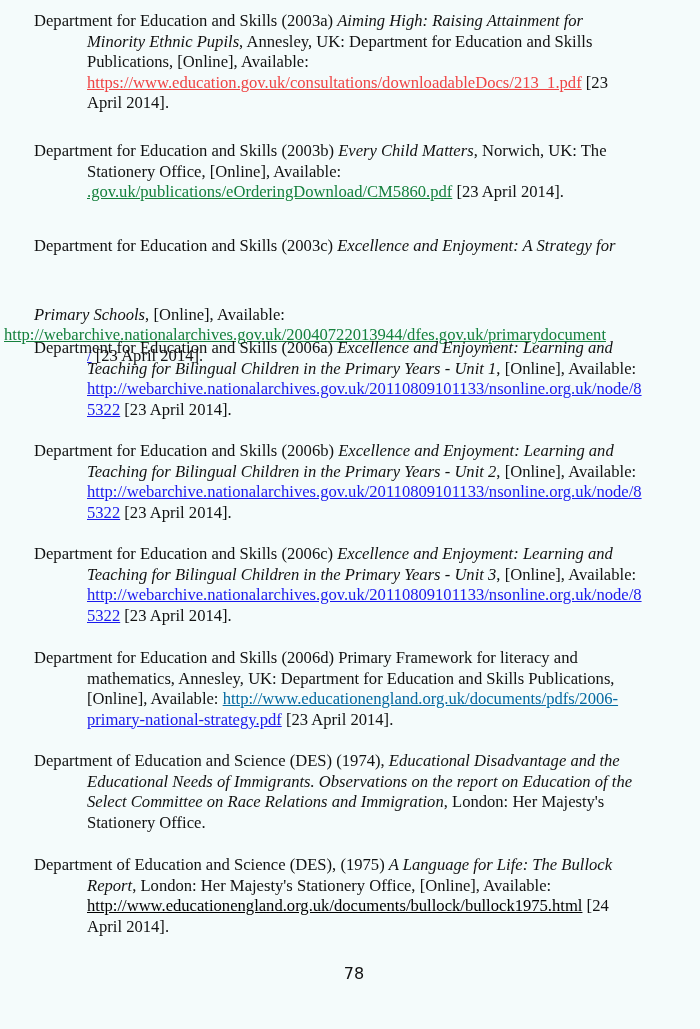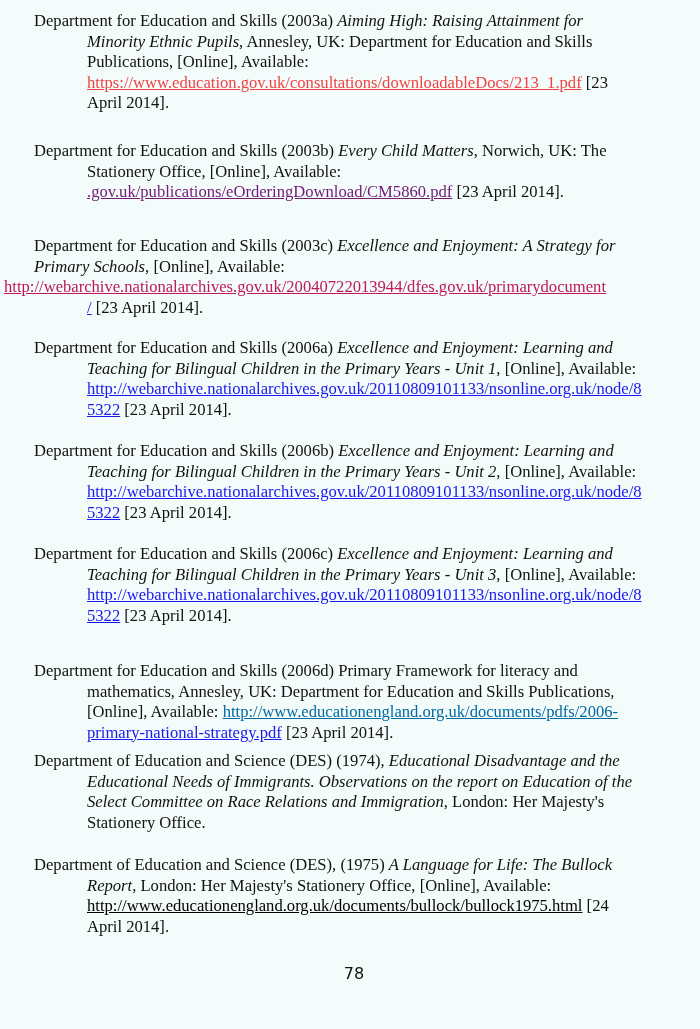--- a/index.html
+++ b/index.html
@@ -32,20 +32,21 @@
     }
     .ref .line {
       display: block;
       white-space: nowrap;
     }
     .ref .line.indent {
       padding-left: 53px;
     }
     .ref .line.flush-left {
       padding-left: 0;
+      margin-top: 48px;
     }
     .ref .line.outdent {
       margin-left: -30px;
     }
     i { font-style: italic; }
     a.link {
       color: #1a1aee;
       text-decoration: underline;
     }
     .page-number {
@@ -67,47 +68,47 @@
       <p class="ref" style="top: 11px;">
         <span class="line"><span>Department for Education and Skills (2003a) </span><i>Aiming High: Raising Attainment for</i></span>
         <span class="line indent"><i>Minority Ethnic Pupils</i><span>, Annesley, UK: Department for Education and Skills</span></span>
         <span class="line indent"><span>Publications, [Online], Available:</span></span>
         <span class="line indent"><a class="link" style="color: #ef4444;">https://www.education.gov.uk/consultations/downloadableDocs/213_1.pdf</a><span> [23</span></span>
         <span class="line indent"><span>April 2014].</span></span>
       </p>
       <p class="ref" style="top: 141px;">
         <span class="line"><span>Department for Education and Skills (2003b) </span><i>Every Child Matters</i><span>, Norwich, UK: The</span></span>
         <span class="line indent"><span>Stationery Office, [Online], Available:</span></span>
-        <span class="line indent"><a class="link" style="color: #701a75;">.gov.uk/publications/eOrderingDownload/CM5860.pdf</a><span> [23 April 2014].</span></span>
+        <span class="line indent"><a class="link" style="color: #15803d;">.gov.uk/publications/eOrderingDownload/CM5860.pdf</a><span> [23 April 2014].</span></span>
       </p>
       <p class="ref" style="top: 236px;">
         <span class="line"><span>Department for Education and Skills (2003c) </span><i>Excellence and Enjoyment: A Strategy for</i></span>
         <span class="line flush-left"><i>Primary Schools</i><span>, [Online], Available:</span></span>
-        <span class="line outdent"><a class="link" style="color: #be185d;">http://webarchive.nationalarchives.gov.uk/20040722013944/dfes.gov.uk/primarydocument</a></span>
+        <span class="line outdent"><a class="link" style="color: #15803d;">http://webarchive.nationalarchives.gov.uk/20040722013944/dfes.gov.uk/primarydocument</a></span>
         <span class="line indent"><a class="link" style="color: rgb(26, 26, 238);">/</a><span> [23 April 2014].</span></span>
       </p>
       <p class="ref" style="top: 338px;">
         <span class="line"><span>Department for Education and Skills (2006a) </span><i>Excellence and Enjoyment: Learning and</i></span>
         <span class="line indent"><i>Teaching for Bilingual Children in the Primary Years - Unit 1</i><span>, [Online], Available:</span></span>
         <span class="line indent"><a class="link" style="color: rgb(26, 26, 238);">http://webarchive.nationalarchives.gov.uk/20110809101133/nsonline.org.uk/node/8</a></span>
         <span class="line indent"><a class="link" style="color: rgb(26, 26, 238);">5322</a><span> [23 April 2014].</span></span>
       </p>
       <p class="ref" style="top: 441px;">
         <span class="line"><span>Department for Education and Skills (2006b) </span><i>Excellence and Enjoyment: Learning and</i></span>
         <span class="line indent"><i>Teaching for Bilingual Children in the Primary Years - Unit 2</i><span>, [Online], Available:</span></span>
         <span class="line indent"><a class="link" style="color: rgb(26, 26, 238);">http://webarchive.nationalarchives.gov.uk/20110809101133/nsonline.org.uk/node/8</a></span>
         <span class="line indent"><a class="link" style="color: rgb(26, 26, 238);">5322</a><span> [23 April 2014].</span></span>
       </p>
       <p class="ref" style="top: 544px;">
         <span class="line"><span>Department for Education and Skills (2006c) </span><i>Excellence and Enjoyment: Learning and</i></span>
         <span class="line indent"><i>Teaching for Bilingual Children in the Primary Years - Unit 3</i><span>, [Online], Available:</span></span>
         <span class="line indent"><a class="link" style="color: rgb(26, 26, 238);">http://webarchive.nationalarchives.gov.uk/20110809101133/nsonline.org.uk/node/8</a></span>
         <span class="line indent"><a class="link" style="color: rgb(26, 26, 238);">5322</a><span> [23 April 2014].</span></span>
       </p>
-      <p class="ref" style="top: 648px; margin-top: 13px;">
+      <p class="ref" style="top: 648px;">
         <span class="line"><span>Department for Education and Skills (2006d) Primary Framework for literacy and</span></span>
         <span class="line indent"><span>mathematics, Annesley, UK: Department for Education and Skills Publications,</span></span>
         <span class="line indent"><span>[Online], Available: </span><a class="link" style="color: #0369a1;">http://www.educationengland.org.uk/documents/pdfs/2006-</a></span>
         <span class="line indent"><a class="link" style="color: rgb(26, 26, 238);">primary-national-strategy.pdf</a><span> [23 April 2014].</span></span>
       </p>
       <p class="ref" style="top: 751px;">
         <span class="line"><span>Department of Education and Science (DES) (1974), </span><i>Educational Disadvantage and the</i></span>
         <span class="line indent"><i>Educational Needs of Immigrants. Observations on the report on Education of the</i></span>
         <span class="line indent"><i>Select Committee on Race Relations and Immigration</i><span>, London: Her Majesty's</span></span>
         <span class="line indent"><span>Stationery Office.</span></span>

